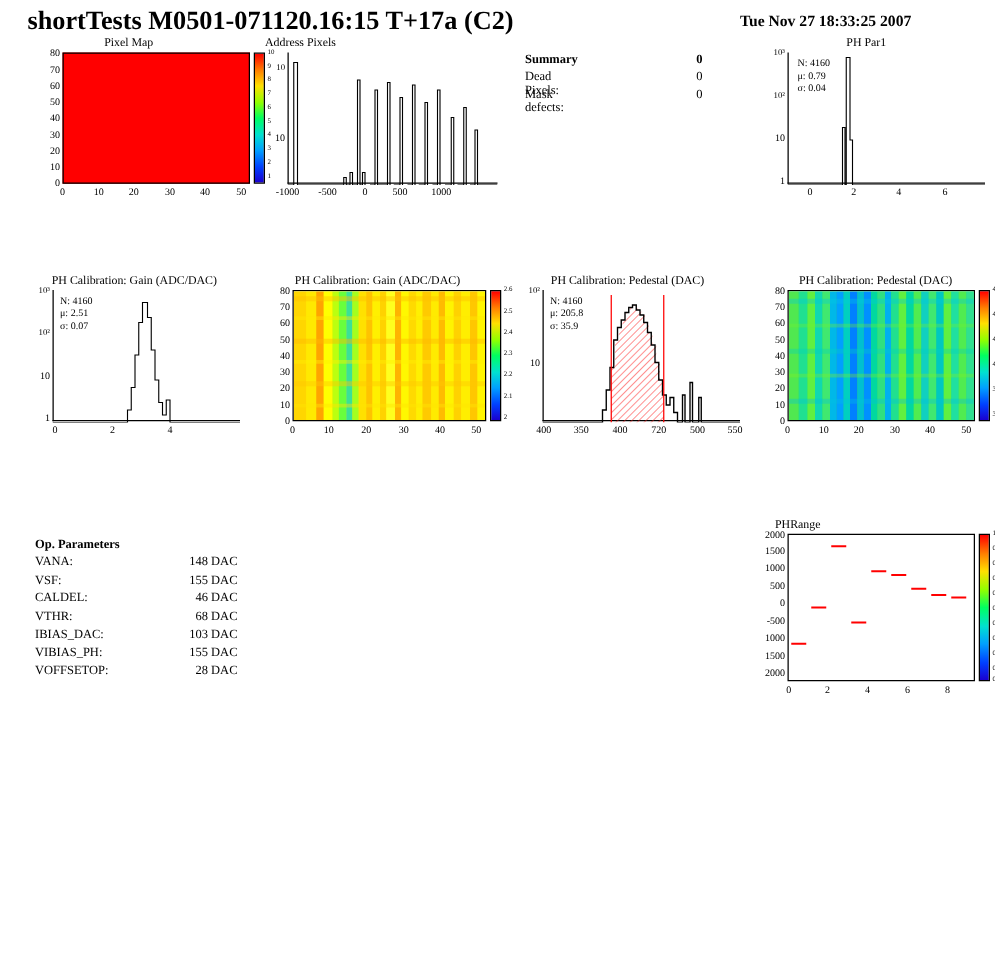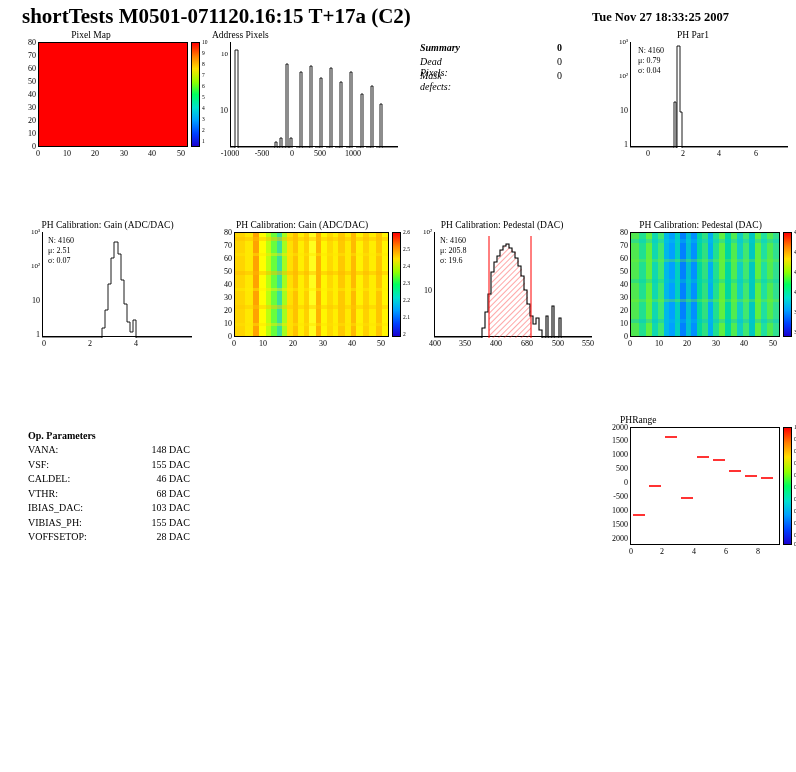--- a/index.html
+++ b/index.html
@@ -81,38 +81,38 @@
     position: absolute;
     left: 11px;
     font-size: 5.5px;
     white-space: nowrap;
     color: #000;
   }
 
   
   #summary-block { left: 420px; top: 42px; font-size: 10px; }
   #summary-block .row { position: relative; height: 14px; }
-  #summary-block .k { position: absolute; left: 0; font-style: italic; }
+  #summary-block .k { position: absolute; left: 0; }
   #summary-block .v { position: absolute; left: 120px; width: 22px; text-align: right; }
   #summary-block .hdr { font-weight: bold; }
 
   
   #op-params { left: 28px; top: 430px; font-size: 10px; }
   #op-params .hdr { font-weight: bold; margin-bottom: 3px; }
   #op-params .row { position: relative; height: 14.5px; }
   #op-params .k { position: absolute; left: 0; }
   #op-params .v { position: absolute; left: 100px; width: 62px; text-align: right; }
 </style>
 </head>
 <body>
 
 <div class="abs" id="page-title">shortTests M0501-071120.16:15 T+17a (C2)</div>
 <div class="abs" id="timestamp">Tue Nov 27 18:33:25 2007</div>
 
-<div class="pad" style="left:16px; top:30px; width:175px; height:130px;">
+<div class="pad" style="left:28px; top:30px; width:175px; height:130px;">
   <div class="pad-title" style="left:0; top:0; width:150px;">Pixel Map</div>
   <div class="frame boxed" style="left:22px; top:12px; width:150px; height:105px; background:#ff0000;"></div>
 
   <div class="ylabel" style="left:2px; top:8px; width:18px;">80</div>
   <div class="ylabel" style="left:2px; top:21px; width:18px;">70</div>
   <div class="ylabel" style="left:2px; top:34px; width:18px;">60</div>
   <div class="ylabel" style="left:2px; top:47px; width:18px;">50</div>
   <div class="ylabel" style="left:2px; top:60px; width:18px;">40</div>
   <div class="ylabel" style="left:2px; top:73px; width:18px;">30</div>
   <div class="ylabel" style="left:2px; top:86px; width:18px;">20</div>
@@ -315,27 +315,27 @@
     <g stroke="#ff0000" stroke-width="1">
       <line x1="55" y1="4" x2="55" y2="106"></line>
       <line x1="97" y1="4" x2="97" y2="106"></line>
     </g>
   </svg>
   <div class="ylabel" style="left:0px; top:8px; width:20px; font-size:7px;">10²</div>
   <div class="ylabel" style="left:0px; top:66px; width:20px;">10</div>
   <div class="ticklabel" style="left:12px; top:119px; width:22px;">400</div>
   <div class="ticklabel" style="left:42px; top:119px; width:22px;">350</div>
   <div class="ticklabel" style="left:73px; top:119px; width:22px;">400</div>
-  <div class="ticklabel" style="left:104px; top:119px; width:22px;">680</div>
+  <div class="ticklabel" style="left:104px; top:119px; width:22px;">720</div>
   <div class="ticklabel" style="left:135px; top:119px; width:22px;">500</div>
   <div class="ticklabel" style="left:165px; top:119px; width:22px;">550</div>
   <div class="stats" style="left:28px; top:16px;">
     <div>N: 4160</div>
     <div class="red">μ: 205.8</div>
-    <div class="red">σ: 19.6</div>
+    <div class="red">σ: 35.9</div>
   </div>
 </div>
 
 <div class="pad" style="left:608px; top:220px; width:190px; height:135px;">
   <div class="pad-title" style="left:0; top:0; width:185px;">PH Calibration: Pedestal (DAC)</div>
   <div class="frame boxed" style="left:22px; top:12px; width:150px; height:105px; overflow:hidden;">
     <svg width="150" height="105" viewBox="0 0 150 105" preserveAspectRatio="none">
       <rect x="0" y="0" width="150" height="105" fill="#30e060"></rect>
       <g>
         <rect x="0" y="0" width="8" height="105" fill="#50e850"></rect>

